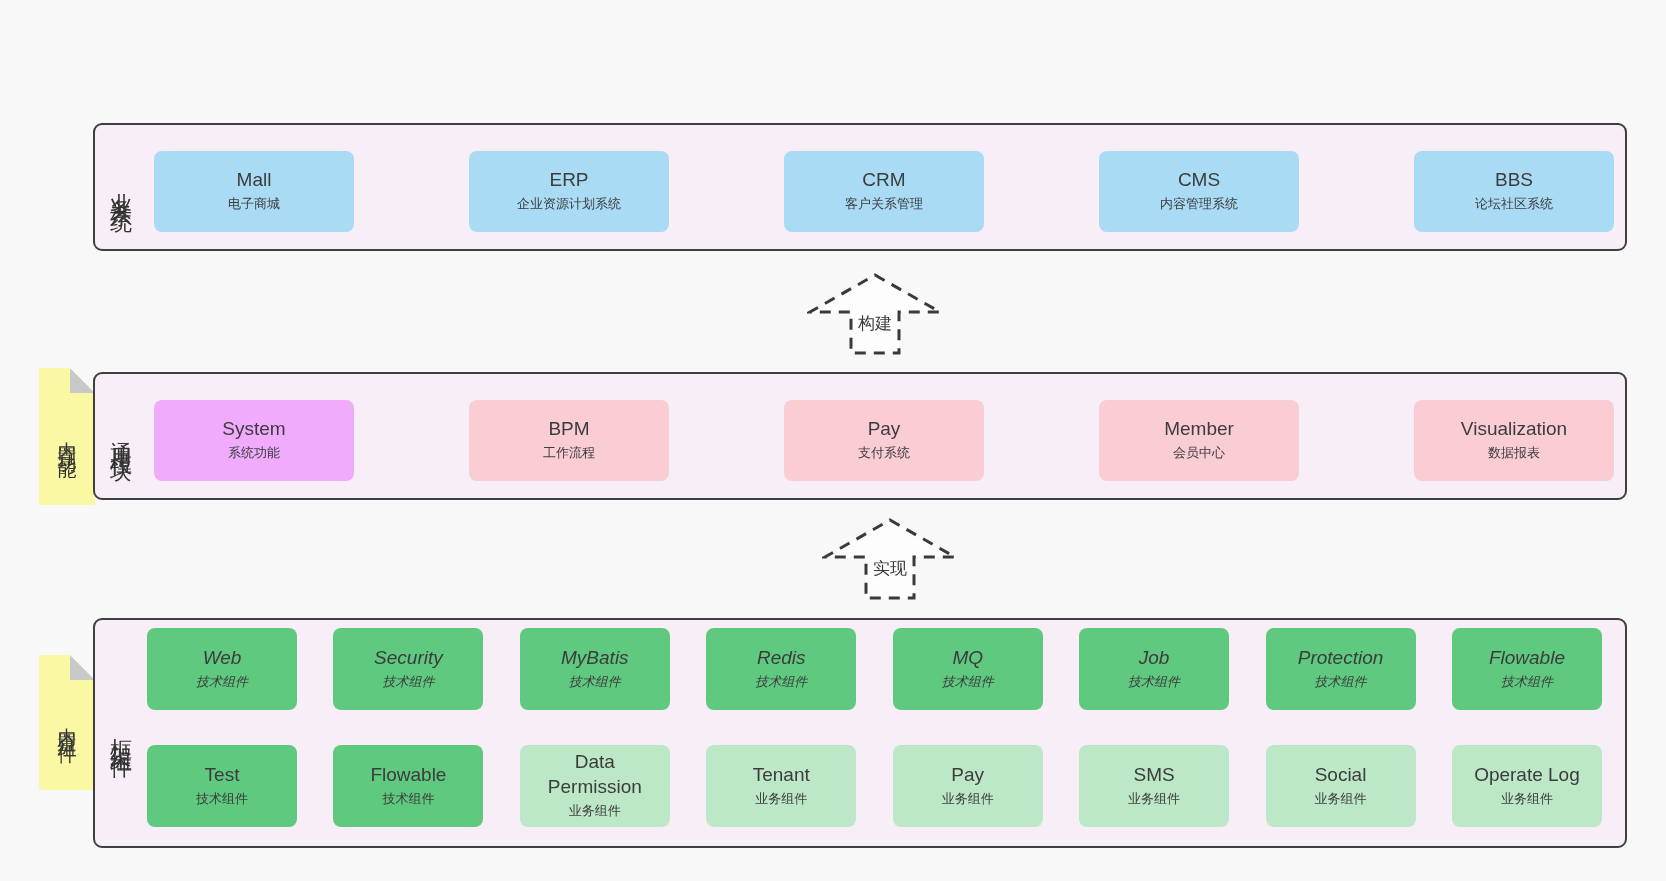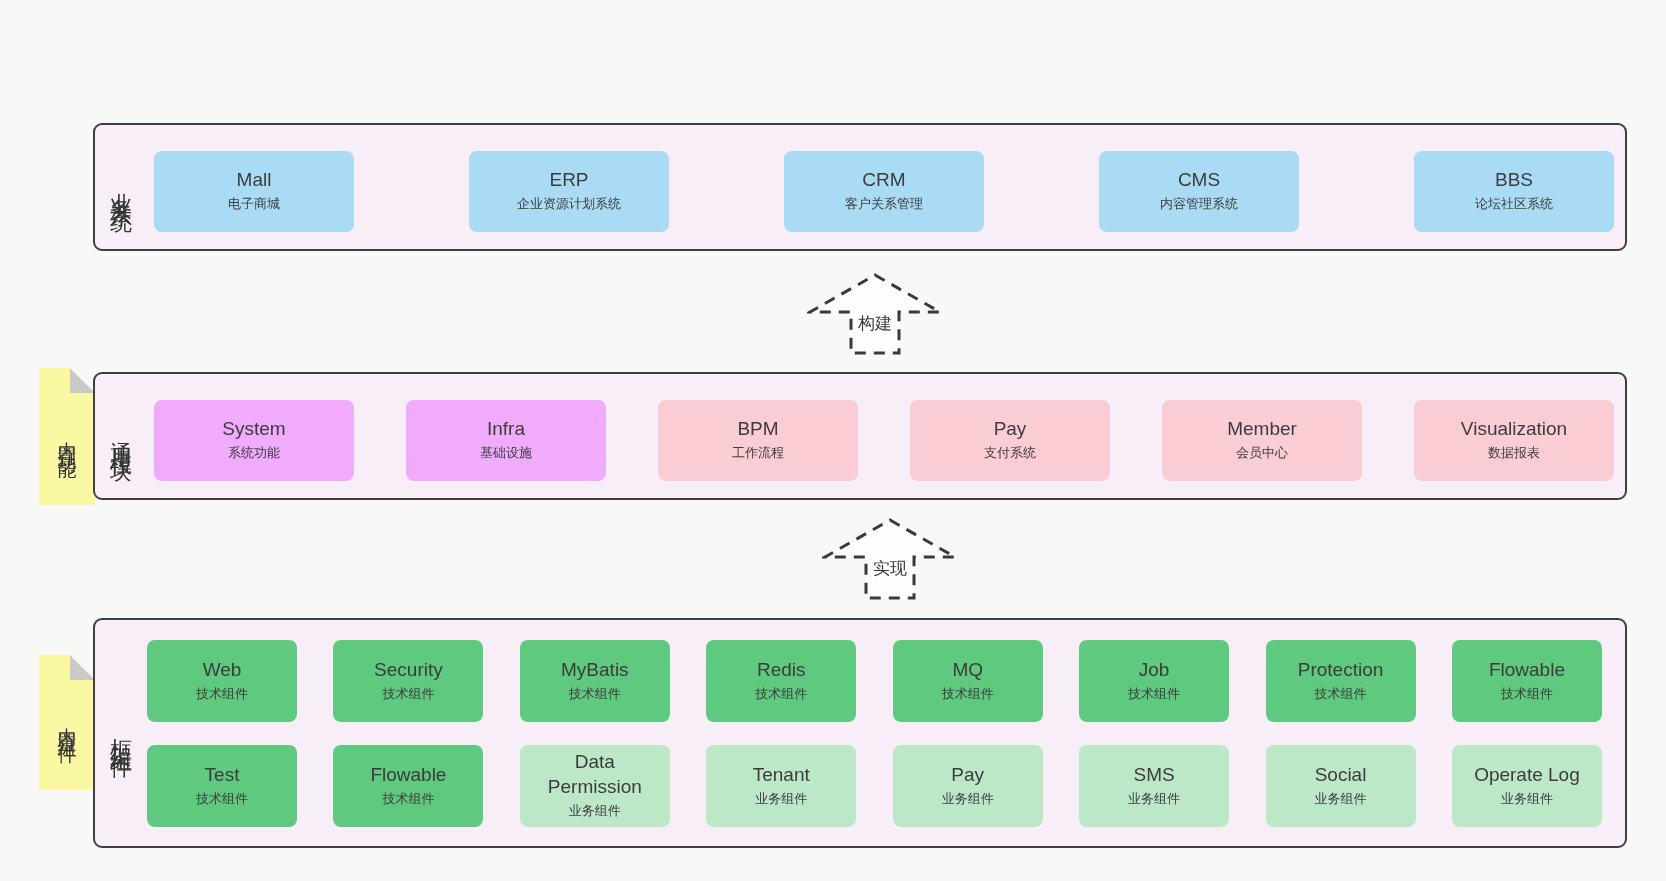--- a/index.html
+++ b/index.html
@@ -124,24 +124,20 @@
   <div class="fold"></div>
   <div class="tab-text">内置功能</div>
 </div>
 <div class="panel" style="top:372px; height:128px;">
   <div class="vlabel">通用模块</div>
   <div class="row row-wide">
     <div class="box box-lg red">
       <div class="en">System</div>
       <div class="zh">系统功能</div>
     </div>
-    <div class="box box-lg red">
-      <div class="en">Infra</div>
-      <div class="zh">基础设施</div>
-    </div>
     <div class="box box-lg pink">
       <div class="en">BPM</div>
       <div class="zh">工作流程</div>
     </div>
     <div class="box box-lg pink">
       <div class="en">Pay</div>
       <div class="zh">支付系统</div>
     </div>
     <div class="box box-lg pink">
       <div class="en">Member</div>
@@ -159,21 +155,21 @@
   <text x="68" y="57" text-anchor="middle">实现</text>
 </svg>
 
 <div class="tab" style="top:655px; height:135px;">
   <div class="fold"></div>
   <div class="tab-text">内置组件</div>
 </div>
 <div class="panel" style="top:618px; height:230px;">
   <div class="vlabel">框架组件</div>
 
-  <div class="row row-grid" style="top:20px;">
+  <div class="row row-grid" style="top:8px;font-style:italic;">
     <div class="box box-sm green">
       <div class="en">Web</div>
       <div class="zh">技术组件</div>
     </div>
     <div class="box box-sm green">
       <div class="en">Security</div>
       <div class="zh">技术组件</div>
     </div>
     <div class="box box-sm green">
       <div class="en">MyBatis</div>

